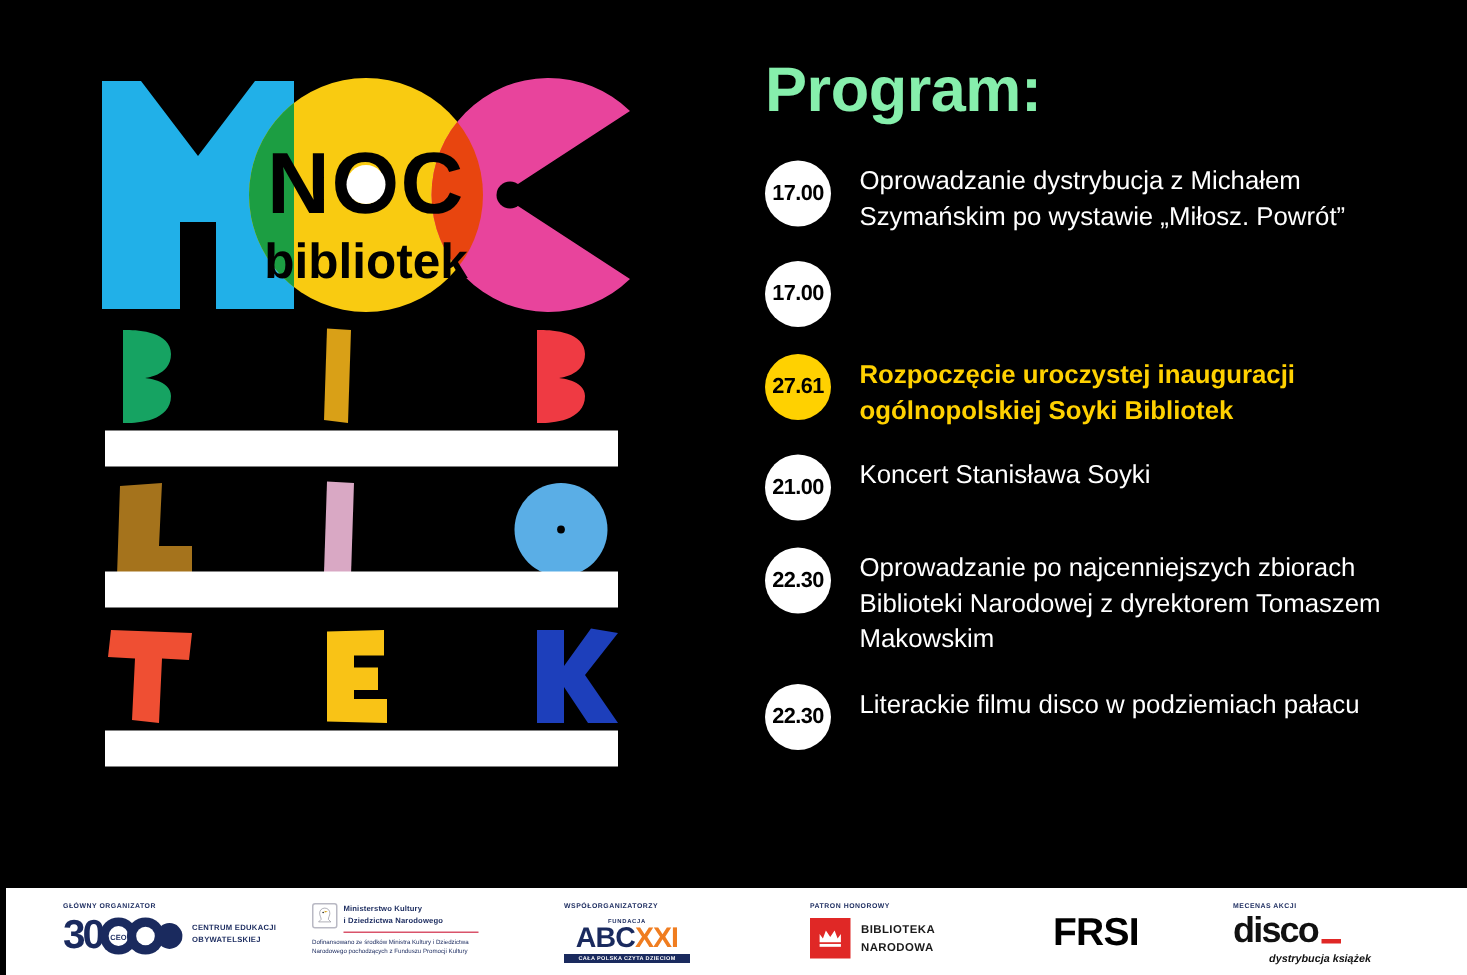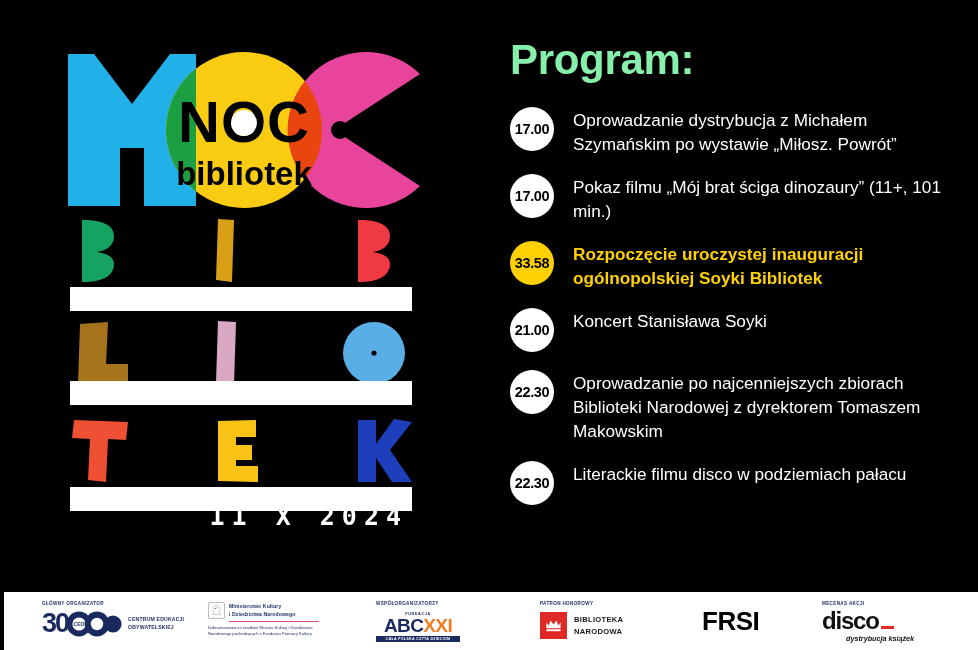--- a/index.html
+++ b/index.html
@@ -55,21 +55,21 @@
     height: 24px;
     background: #ffffff;
   }
   #bar-1 { top: 287px; }
   #bar-2 { top: 381px; }
   #bar-3 { top: 487px; }
 
   
   #date-line {
     position: absolute;
-    left: 70px; top: 502px;
+    left: 70px; top: 487px;
     width: 342px;
     text-align: right;
     color: #ffffff;
     font-size: 25px;
     font-weight: bold;
     letter-spacing: 7px;
     font-family: "DejaVu Sans Mono", monospace;
     padding-right: 4px;
   }
 
@@ -413,24 +413,23 @@
 
   <div id="program">
     <div id="program-title">Program:</div>
     <div id="program-list">
         <div class="program-item">
           <div class="time-badge">17.00</div>
           <div class="item-text">Oprowadzanie dystrybucja z Michałem Szymańskim po wystawie „Miłosz. Powrót”</div>
         </div>
         <div class="program-item">
           <div class="time-badge">17.00</div>
-          <div class="item-text">Pokaz filmu „Mój brat ściga dinozaury” (11+, 101 min.)</div>
         </div>
         <div class="program-item highlight">
-          <div class="time-badge">33.58</div>
+          <div class="time-badge">27.61</div>
           <div class="item-text">Rozpoczęcie uroczystej inauguracji ogólnopolskiej Soyki Bibliotek</div>
         </div>
         <div class="program-item">
           <div class="time-badge">21.00</div>
           <div class="item-text">Koncert Stanisława Soyki</div>
         </div>
         <div class="program-item">
           <div class="time-badge">22.30</div>
           <div class="item-text">Oprowadzanie po najcenniejszych zbiorach Biblioteki Narodowej z dyrektorem Tomaszem Makowskim</div>
         </div>

